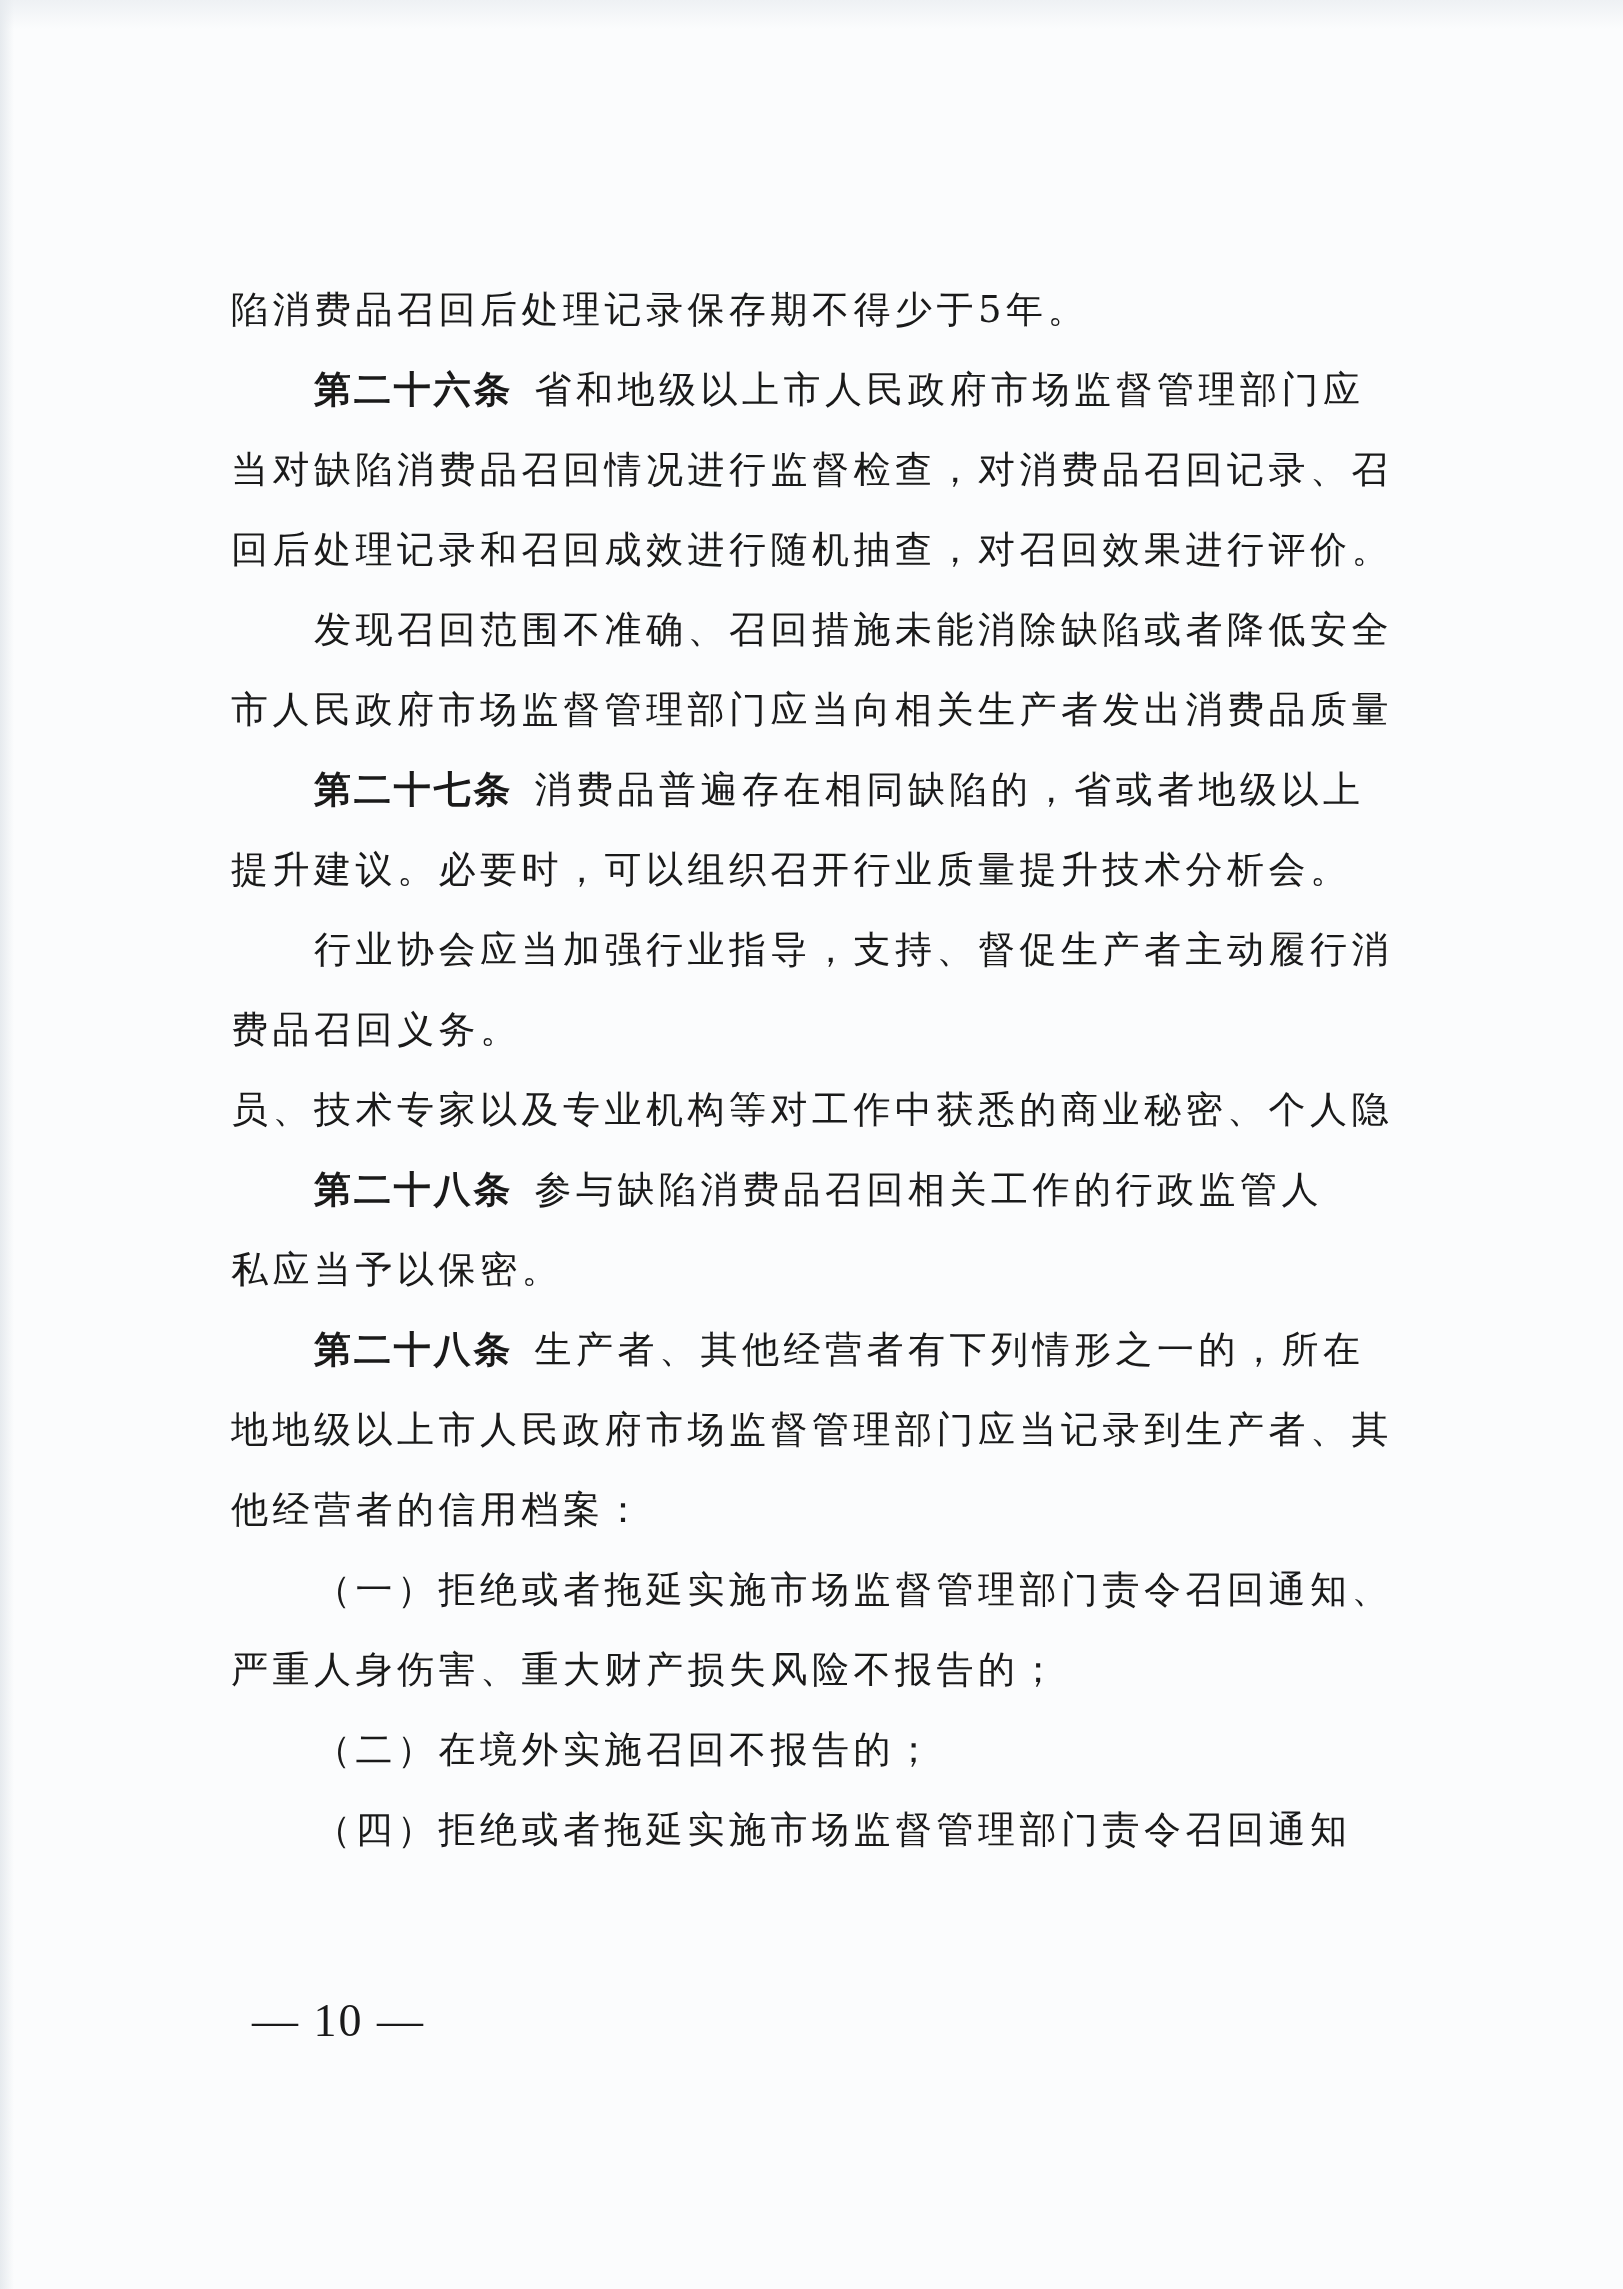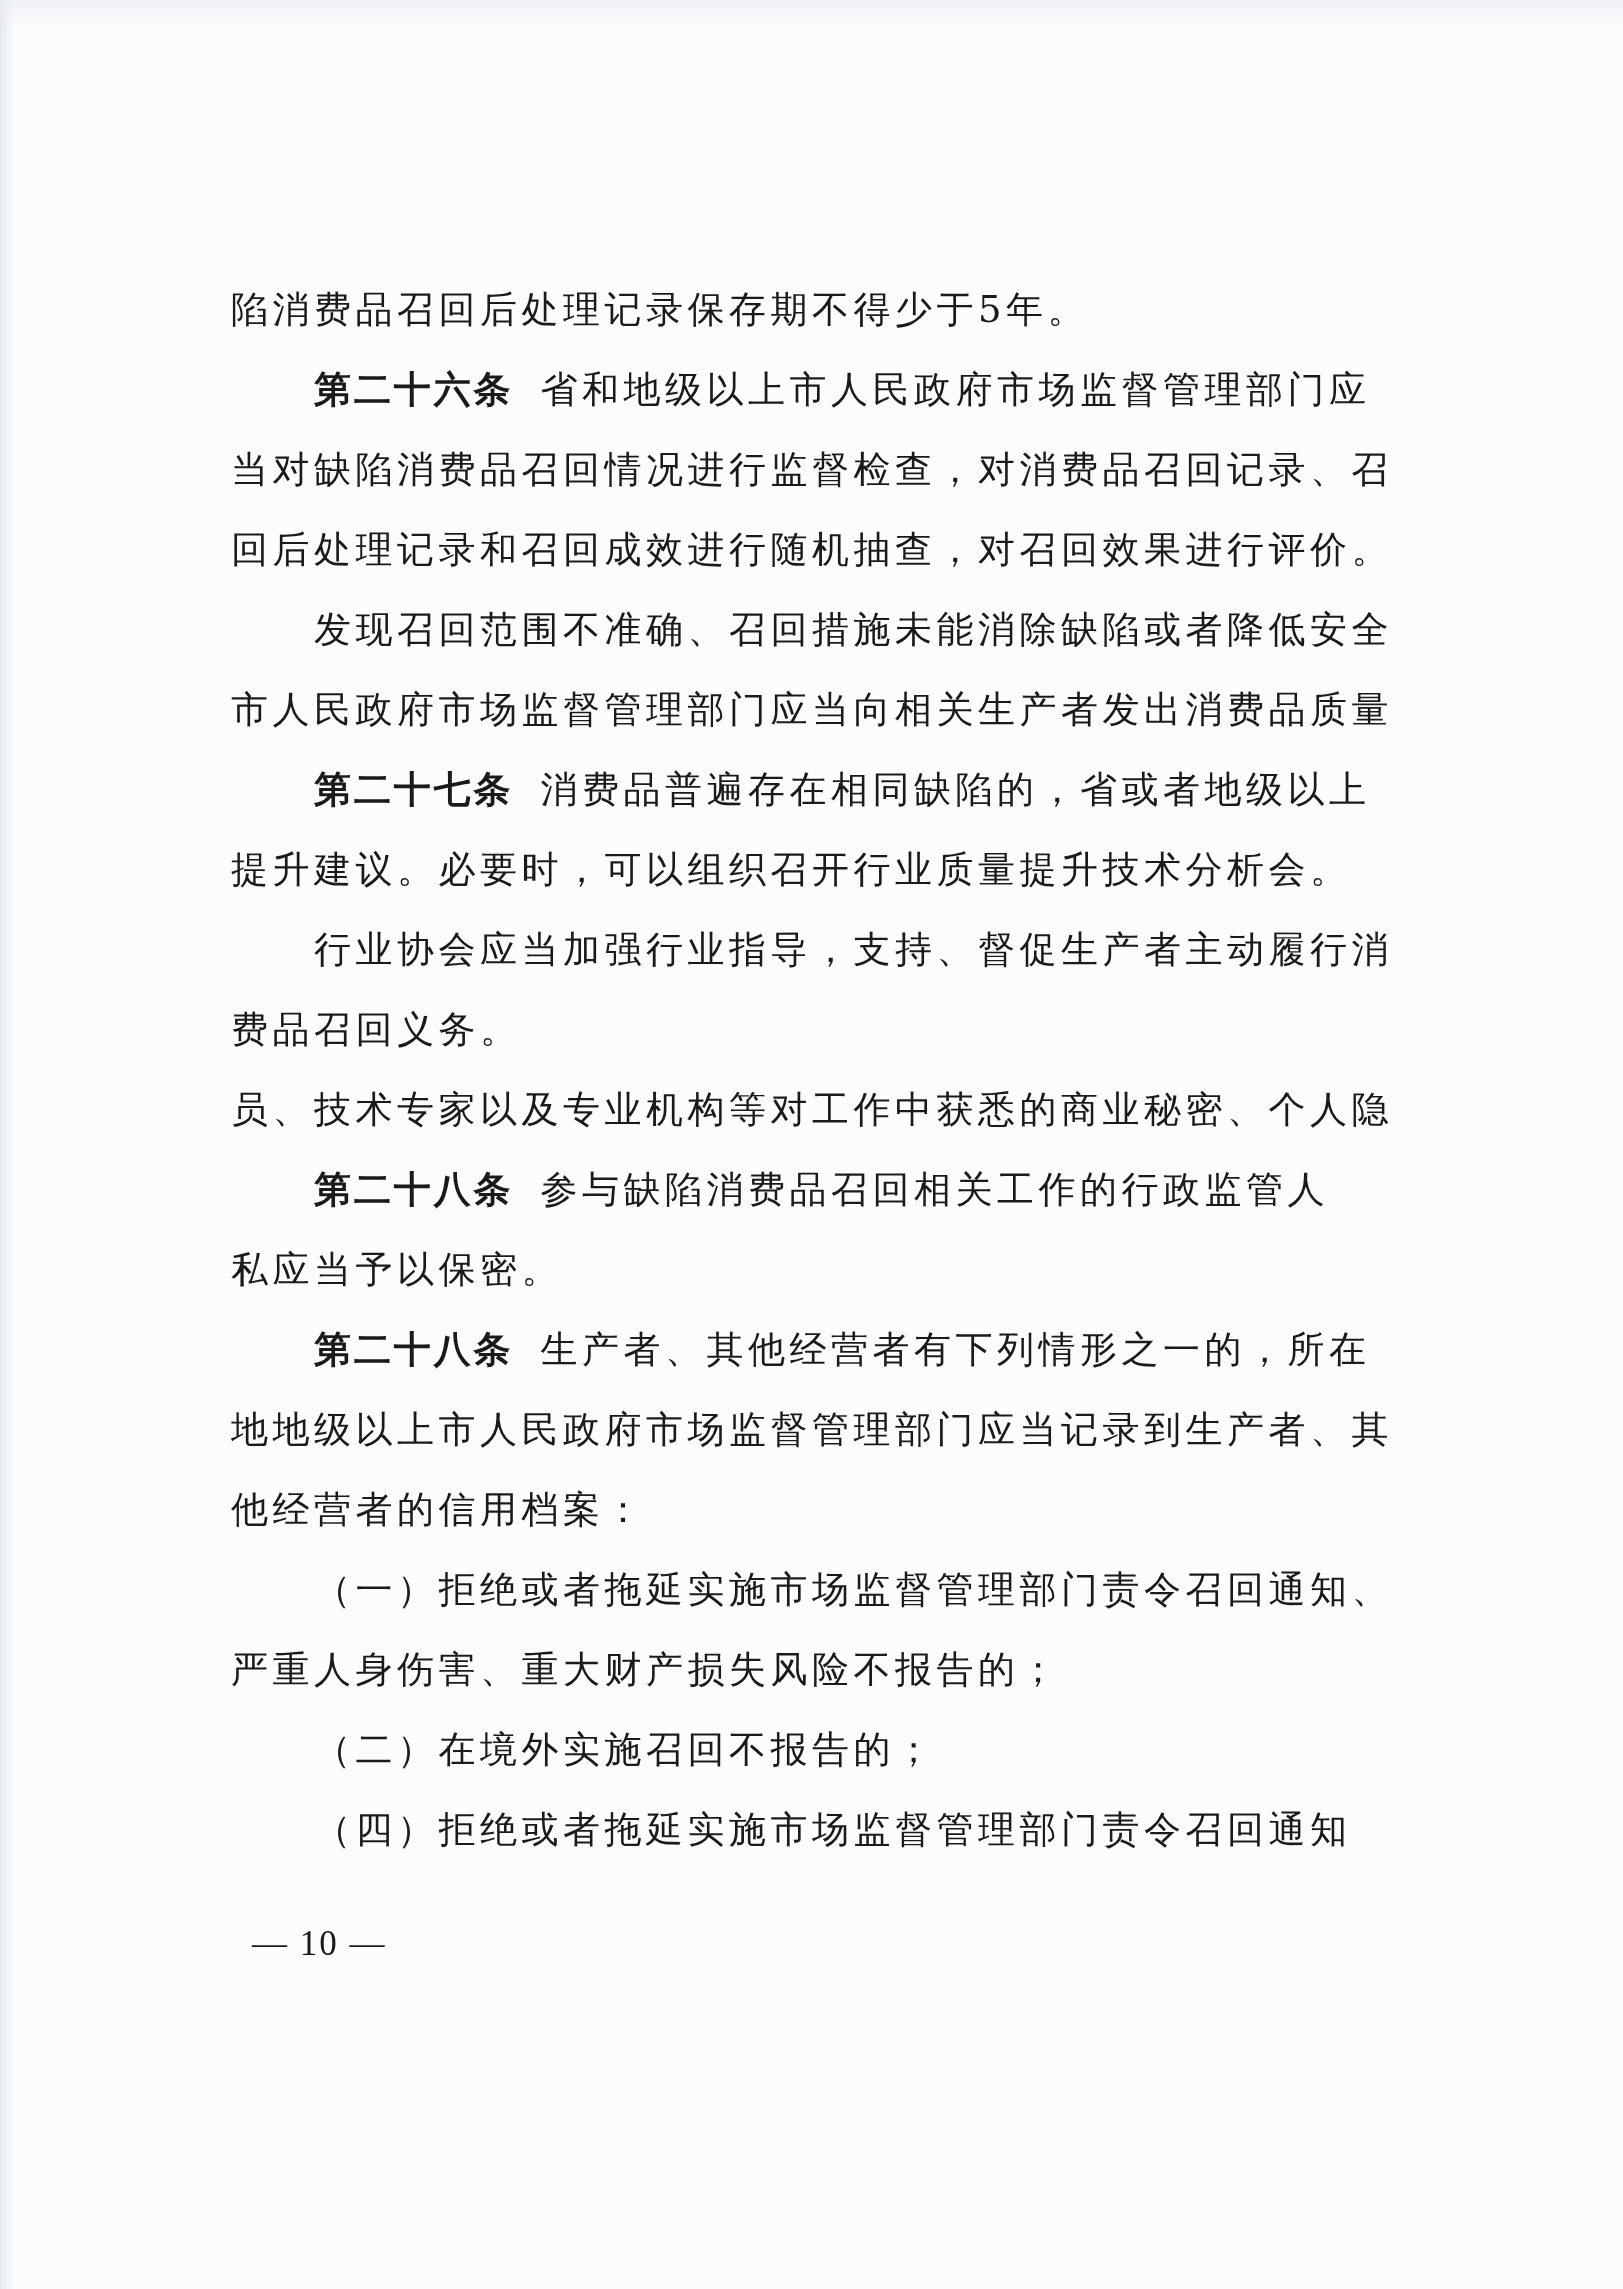--- a/index.html
+++ b/index.html
@@ -26,26 +26,26 @@
     font-size: 37px;
     line-height: 63px;
     letter-spacing: 4.5px;
     white-space: nowrap;
   }
   .indent { padding-left: 83px; }
   .article-head {
     font-family: "DejaVu Sans", "Liberation Sans", sans-serif;
     font-weight: bold;
     letter-spacing: 2.9px;
-    margin-right: 27px;
+    margin-right: 21px;
   }
   .page-number {
-    position: absolute; left: 252px; top: 1924px;
+    position: absolute; left: 252px; top: 1994px;
     font-family: "Liberation Serif", serif;
-    font-size: 35px; letter-spacing: 2px;
+    font-size: 46px; letter-spacing: 2px;
   }
 </style>
 </head>
 <body>
 
 <div class="page-edge-top"></div>
 <div class="page-edge-left"></div>
 
 <div class="body-text">
   <div class="line"><span>陷消费品召回后处理记录保存期不得少于5年。</span></div>

